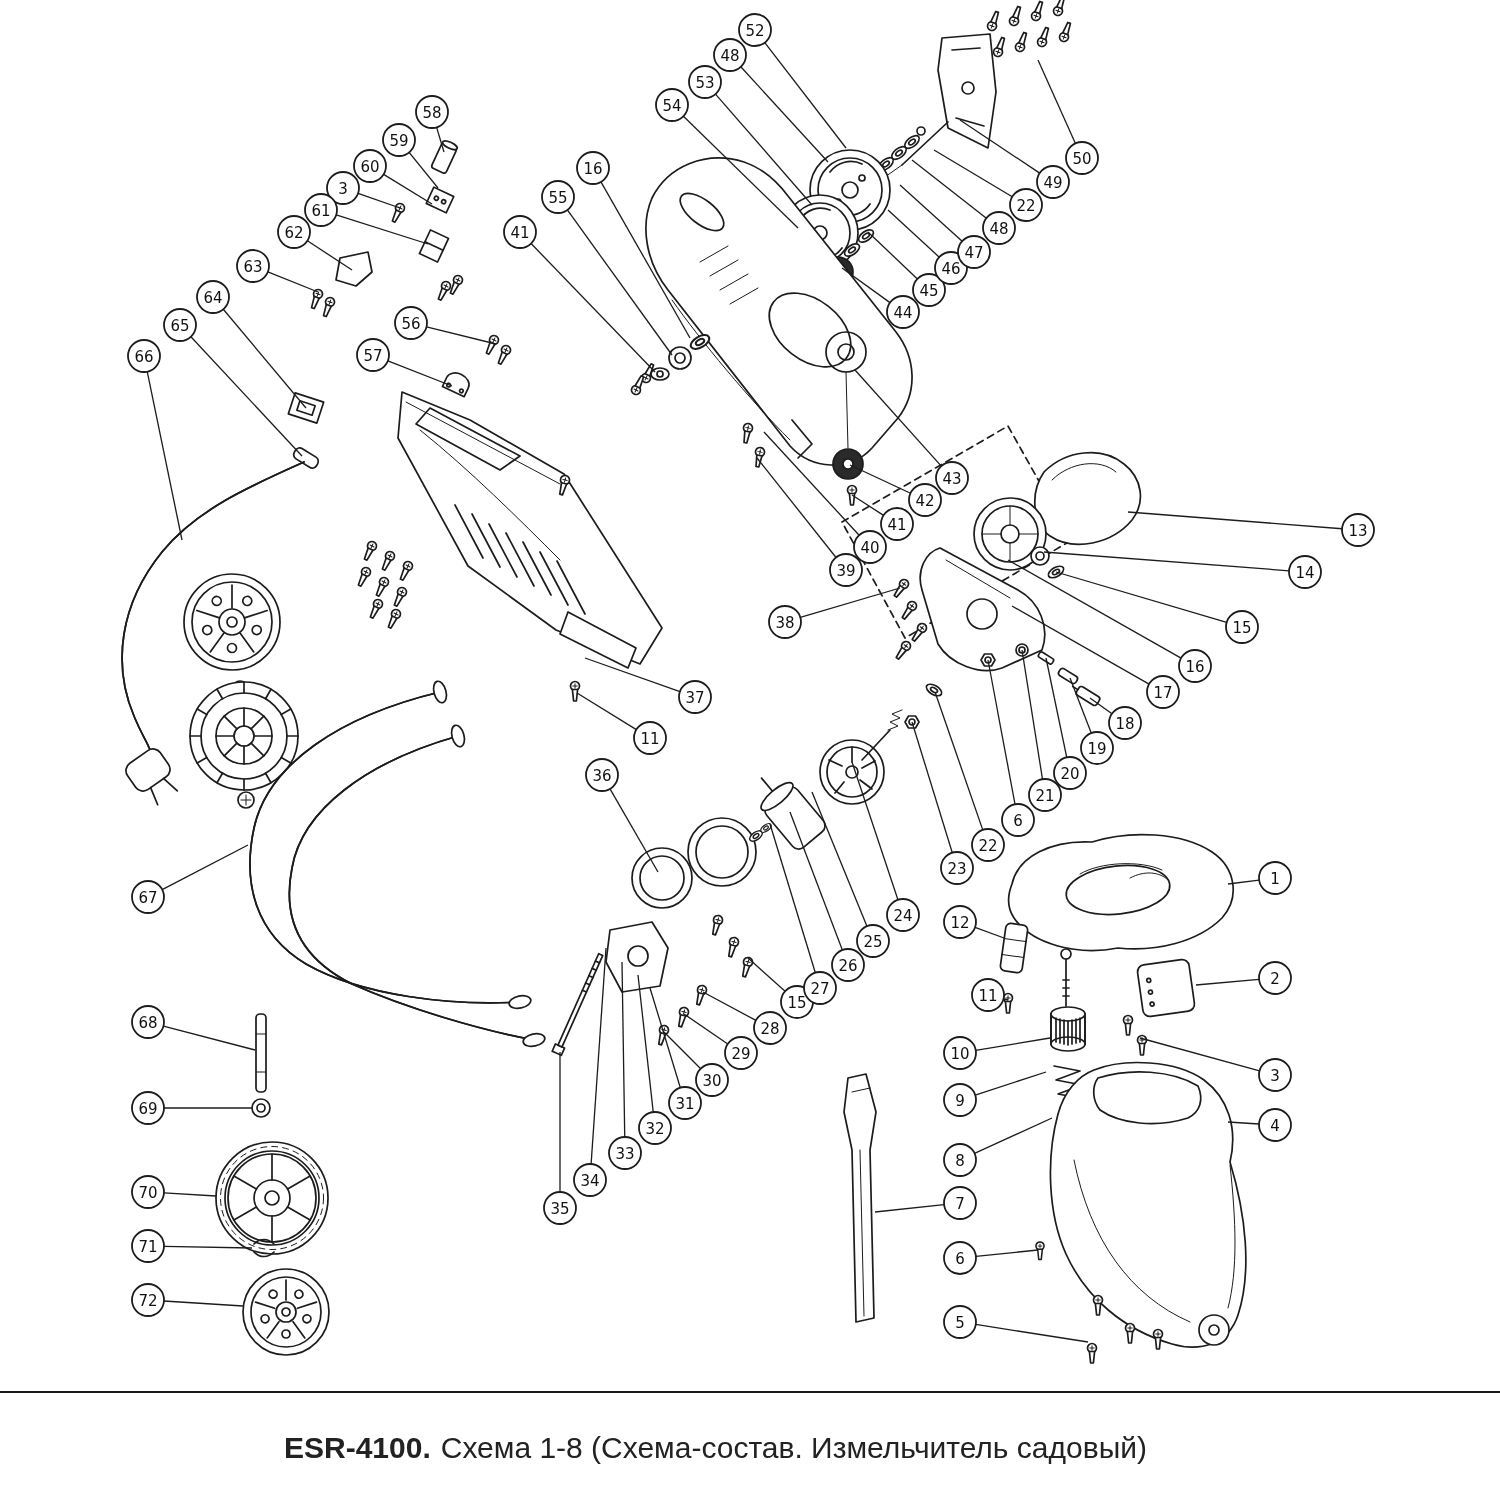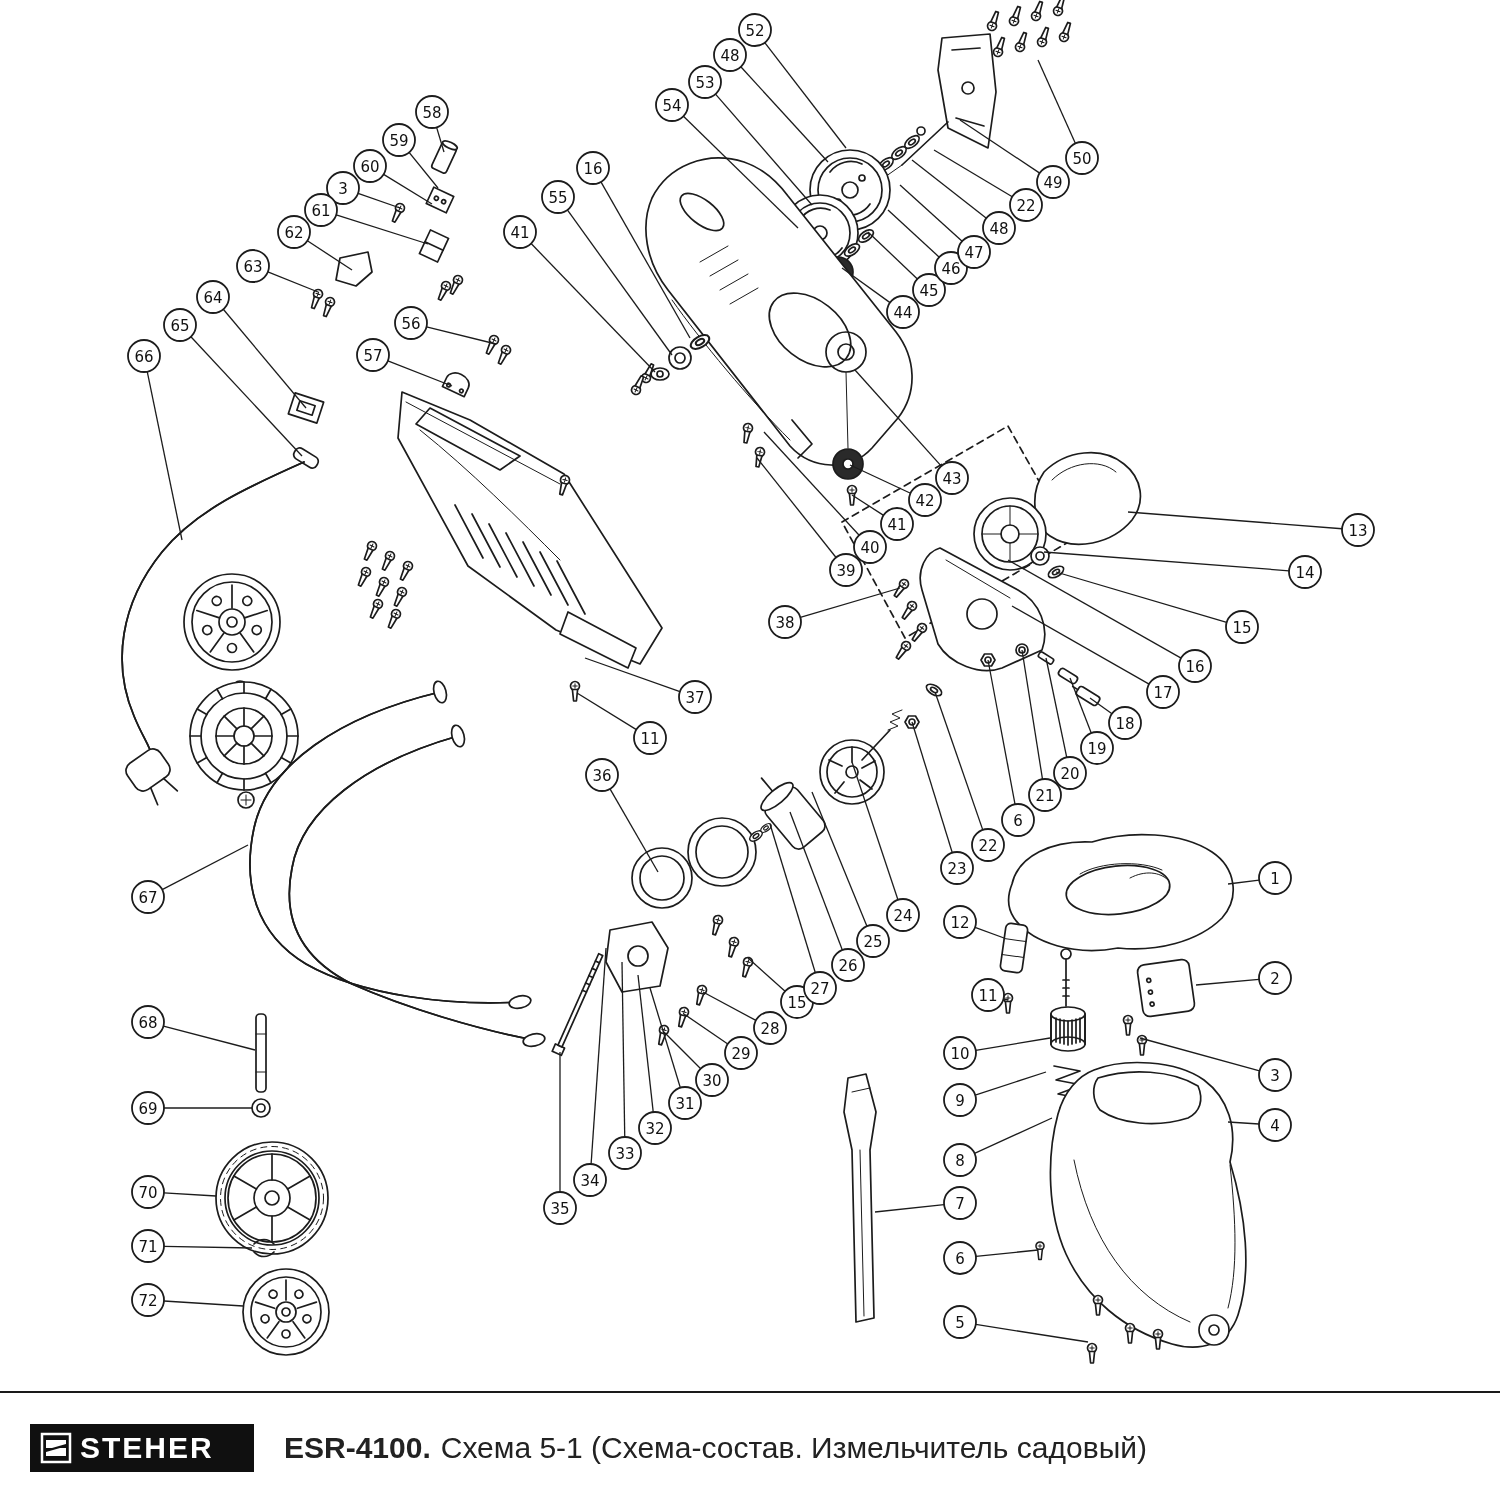--- a/index.html
+++ b/index.html
@@ -863,28 +863,19 @@
       </g>
       <g>
         <line x1="163.96818379529557" y1="1301.008516871282" x2="243" y2="1306"></line>
         <circle cx="148" cy="1300" r="16"></circle>
         <text x="148" y="1301">72</text>
       </g>
     </svg>
 
   <div class="footer-rule"></div>
 
-  <div class="footer-logo">
-    <span class="logo-mark">
-      <svg width="32" height="32" viewBox="0 0 32 32">
-        <rect x="2" y="2" width="28" height="28" fill="none" stroke="#ffffff" stroke-width="2.5"></rect>
-        <path d="M 6,8 L 26,8 L 26,12 L 12,16 L 26,16 L 26,24 L 6,24 L 6,20 L 20,16 L 6,16 Z" fill="#ffffff"></path>
-      </svg>
-    </span>
-    <span class="logo-text">STEHER</span>
-  </div>
 
   <div class="footer-title">
     <span class="model">ESR-4100.</span>
-    <span>Схема 5-1 (Схема-состав. Измельчитель садовый)</span>
+    <span>Схема 1-8 (Схема-состав. Измельчитель садовый)</span>
   </div>
 
 </div>
 
 </body></html>

